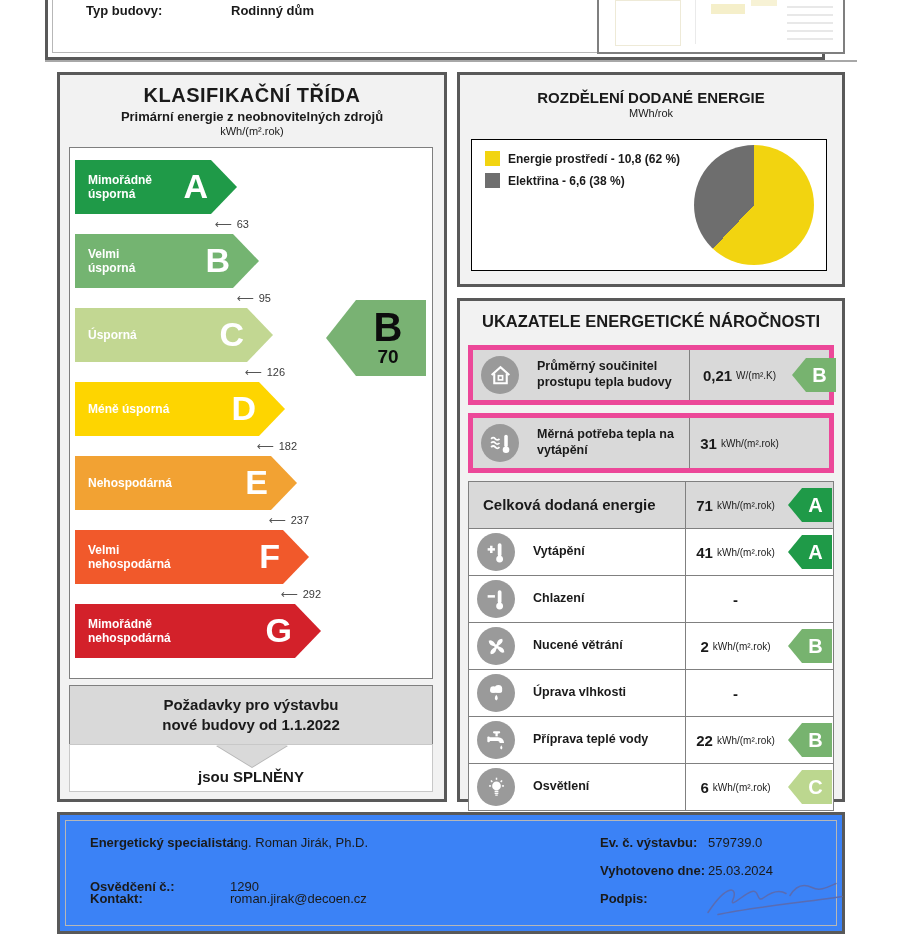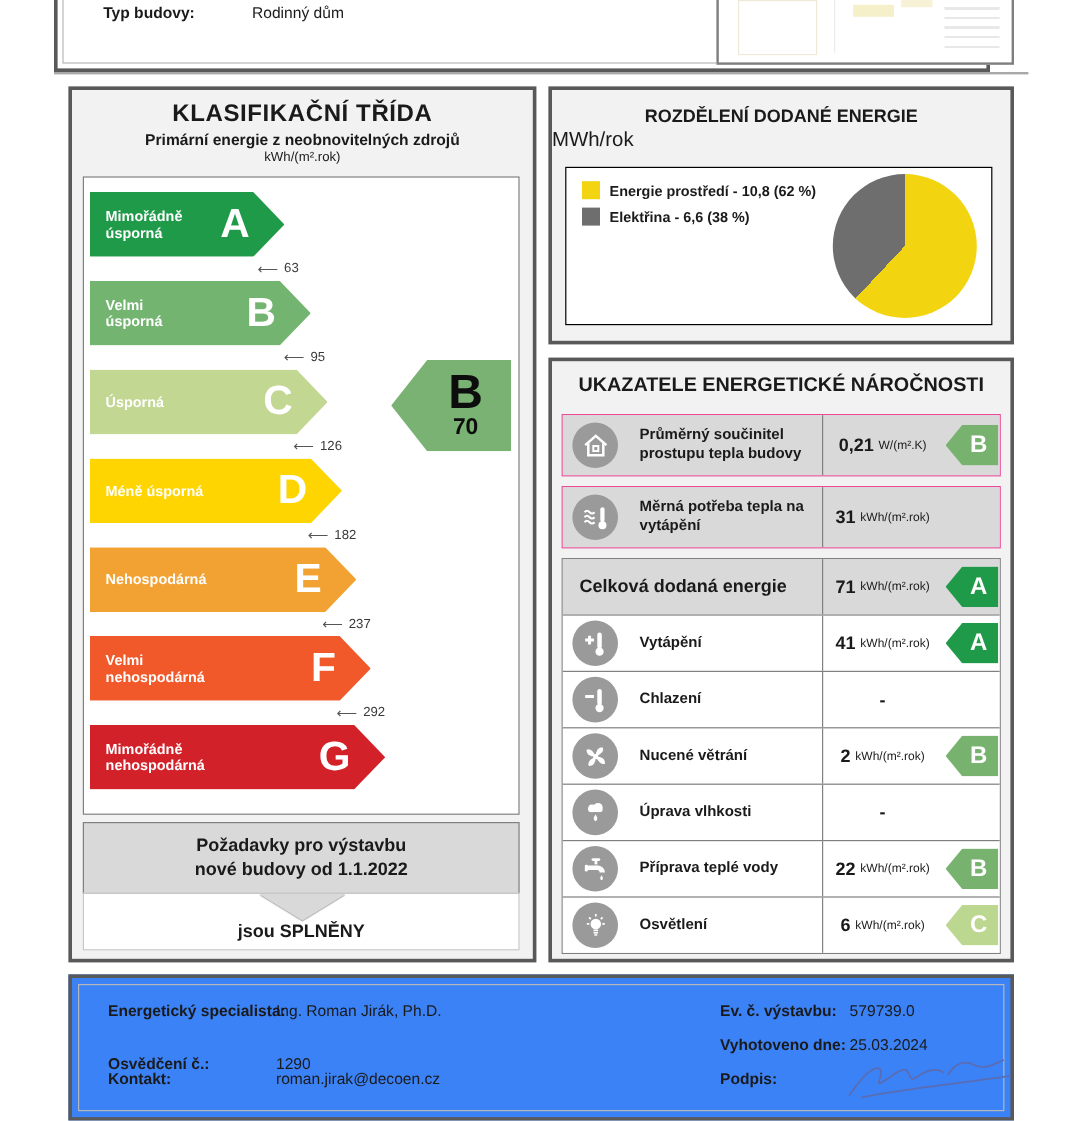--- a/index.html
+++ b/index.html
@@ -6,21 +6,21 @@
   .page{position:relative;width:900px;height:934px;background:#fff;overflow:hidden;
         font-family:"Liberation Sans","DejaVu Sans",sans-serif;color:#1a1a1a;}
 
   
   .top-box{position:absolute;left:45px;top:-22px;width:774px;height:76px;
            background:#fff;border:3px solid #595959;z-index:1;}
   .top-box .inner{position:absolute;inset:4px;border:1px solid #b7b7b7;}
   .top-line{position:absolute;left:38px;font-size:13px;white-space:nowrap;}
   .top-line .lbl{font-weight:bold;}
   .top-line-1{top:22px;}
-  .top-line-1 .val{position:absolute;left:124px;font-weight:normal;}
+  .top-line-1 .val{position:absolute;left:145px;font-weight:bold;}
   .top-line-2{top:50px;}
   .top-line-2 .val{font-weight:bold;margin-left:10px;}
   .plan-box{position:absolute;left:597px;top:-28px;width:244px;height:78px;
             background:#fff;border:2px solid #7f7f7f;z-index:2;overflow:hidden;}
   .plan-sketch{position:absolute;inset:0;opacity:.65;}
   .plan-sketch .pl-a{position:absolute;left:16px;top:26px;width:64px;height:44px;border:1px solid #e6dfc2;}
   .plan-sketch .pl-b{position:absolute;left:96px;top:20px;width:8px;height:50px;border-left:1px solid #e0e0e0;}
   .plan-sketch .pl-c{position:absolute;left:112px;top:30px;width:34px;height:10px;background:#f0e7ae;}
   .plan-sketch .pl-d{position:absolute;left:152px;top:24px;width:26px;height:8px;background:#f3ecc0;}
   .plan-sketch .pl-e{position:absolute;left:188px;top:18px;width:46px;height:52px;
@@ -61,32 +61,32 @@
       align-items:center;justify-content:center;font-weight:bold;font-size:15px;line-height:1.35;}
   .splneny-box{position:absolute;left:9px;top:669px;width:364px;height:48px;background:#fff;
       border:1px solid #c8c8c8;box-sizing:border-box;display:flex;align-items:flex-end;
       justify-content:center;padding-bottom:6px;font-weight:bold;font-size:15px;}
   .req-notch{position:absolute;left:50%;top:670px;transform:translateX(-50%);width:0;height:0;
       border-left:36px solid transparent;border-right:36px solid transparent;
       border-top:22px solid #d9d9d9;z-index:3;filter:drop-shadow(0 1px 0 #b5b5b5);}
 
   
   .pie-title{margin-top:14px;text-align:center;font-size:15px;font-weight:bold;}
-  .pie-units{font-size:17px;margin-top:1px;}
+  .pie-units{text-align:center;font-size:11px;margin-top:1px;}
   .pie-content{position:absolute;left:11px;top:64px;width:356px;height:132px;background:#fff;
       border:1px solid #000;box-sizing:border-box;}
   .legend{position:absolute;left:13px;top:11px;display:flex;flex-direction:column;gap:7px;}
   .legend-item{display:flex;align-items:center;gap:8px;font-size:12px;font-weight:bold;}
   .legend-swatch{width:15px;height:15px;flex:none;}
   .pie{position:absolute;right:12px;top:5px;width:120px;height:120px;border-radius:50%;}
 
   
   .ind-title{margin-top:11px;text-align:center;font-size:16.5px;font-weight:bold;}
   .ind-rows{position:absolute;left:8px;top:44px;width:366px;}
-  .ind-box{border:1px solid #ec4899;margin-bottom:8px;height:50px;box-sizing:content-box;}
+  .ind-box{border:5px solid #ec4899;margin-bottom:8px;height:50px;box-sizing:content-box;}
   .ind-table{border:1px solid #808080;}
   .ind-table .ind-row{height:46px;}
   .ind-table .ind-row + .ind-row{border-top:1px solid #808080;}
   .ind-row{display:grid;grid-template-columns:54px 162px 150px;align-items:center;
       background:#fff;height:50px;}
   .ind-row.gray{background:#d9d9d9;}
   .icon-circle{width:38px;height:38px;border-radius:50%;background:#9a9a9a;margin-left:8px;
       display:flex;align-items:center;justify-content:center;}
   .icon-circle svg{width:25px;height:25px;display:block;}
   .ind-label{font-weight:bold;font-size:12.5px;line-height:1.25;padding-left:10px;padding-right:2px;}

